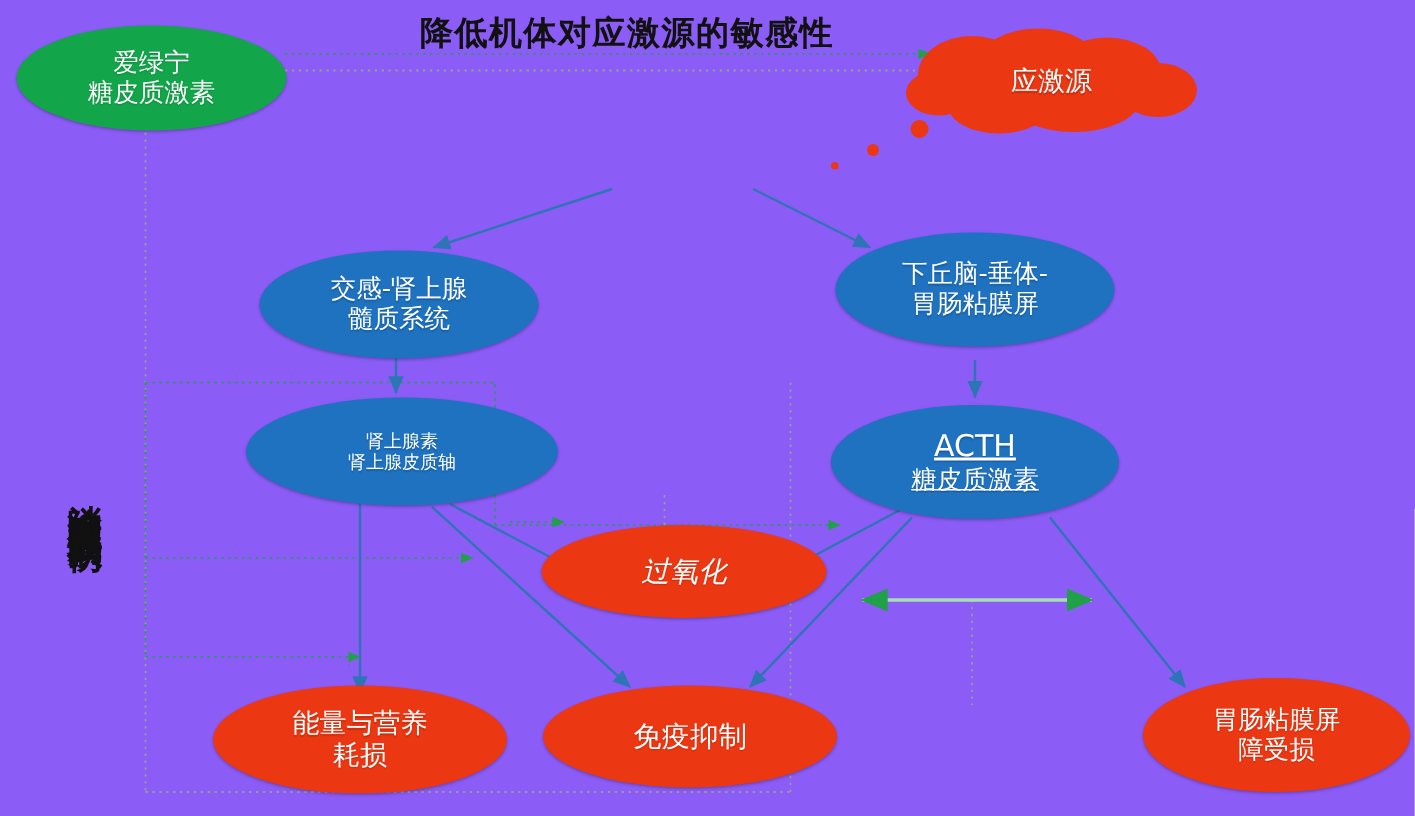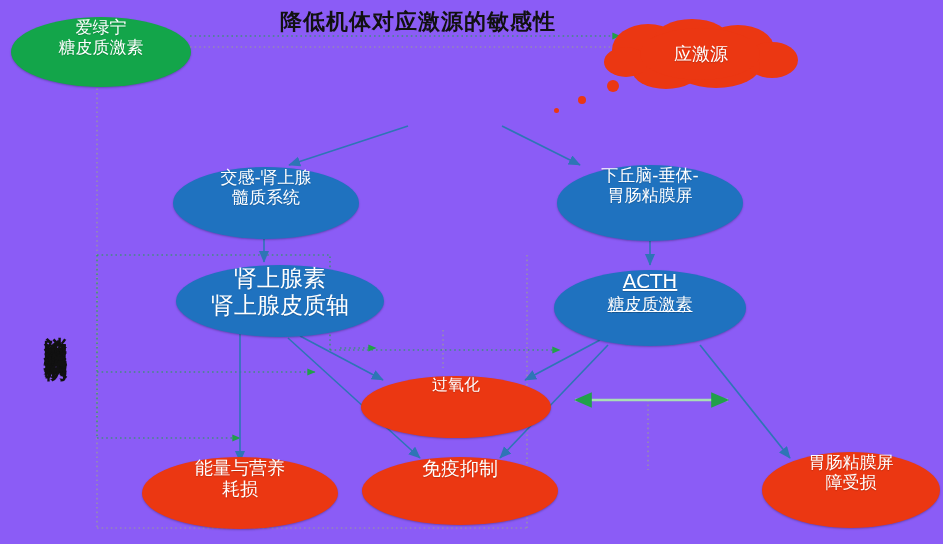--- a/index.html
+++ b/index.html
@@ -1,21 +1,21 @@
 <!DOCTYPE html>
 <html><head>
 <meta charset="utf-8">
 <style>
   html,body{margin:0;padding:0;background:#ffffff;}
   body{width:943px;height:544px;overflow:hidden;
        font-family:"DejaVu Sans","Liberation Sans",sans-serif;}
   #stage{position:relative;width:943px;height:544px;background:#8b5cf6;}
   svg#edges{position:absolute;left:0;top:0;width:943px;height:544px;}
 
-  .node{position:absolute;display:flex;align-items:flex-start;justify-content:center;
+  .node{position:absolute;display:flex;align-items:center;justify-content:center;
         text-align:center;color:#ffffff;line-height:1.18;
         font-family:"DejaVu Sans","Liberation Sans",sans-serif;}
   .ellipse{border-radius:50%;}
   .blue{background:#1f72bf;box-shadow:0 1px 2px rgba(0,0,0,.25);}
   .green{background:#13a54a;box-shadow:0 1px 2px rgba(0,0,0,.25);}
   .red{background:#eb3712;box-shadow:0 1px 2px rgba(0,0,0,.25);}
   .node span{display:block;width:100%;padding:0 6px;box-sizing:border-box;
              text-shadow:0 1px 1px rgba(0,0,0,.18);}
 
   #title{position:absolute;left:228px;top:7px;width:380px;text-align:center;
@@ -120,42 +120,42 @@
   </div>
 
 
   <div class="node ellipse blue" style="left:173px;top:167px;width:186px;height:72px;font-size:17px;">
     <div>
       <span>交感-肾上腺</span>
       <span>髓质系统</span>
     </div>
   </div>
 
-  <div class="node ellipse blue" style="left:557px;top:165px;width:186px;height:76px;font-size:17px;">
+  <div class="node ellipse blue" style="left:557px;top:155px;width:186px;height:76px;font-size:17px;">
     <div>
       <span>下丘脑-垂体-</span>
       <span>胃肠粘膜屏</span>
     </div>
   </div>
 
-  <div class="node ellipse blue" style="left:176px;top:265px;width:208px;height:72px;font-size:23px;">
+  <div class="node ellipse blue" style="left:164px;top:265px;width:208px;height:72px;font-size:12px;">
     <div>
       <span>肾上腺素</span>
       <span>肾上腺皮质轴</span>
     </div>
   </div>
 
   <div class="node ellipse blue" style="left:554px;top:270px;width:192px;height:76px;font-size:17px;text-decoration:underline;">
     <div>
       <span style="font-size:20px;">ACTH</span>
       <span>糖皮质激素</span>
     </div>
   </div>
 
-  <div class="node ellipse red" style="left:361px;top:376px;width:190px;height:62px;font-size:16px;">
+  <div class="node ellipse red" style="left:361px;top:350px;width:190px;height:62px;font-size:19px;font-style:italic;">
     <span>过氧化</span>
   </div>
 
   <div class="node ellipse red" style="left:142px;top:457px;width:196px;height:72px;font-size:18px;">
     <div>
       <span>能量与营养</span>
       <span>耗损</span>
     </div>
   </div>
 

